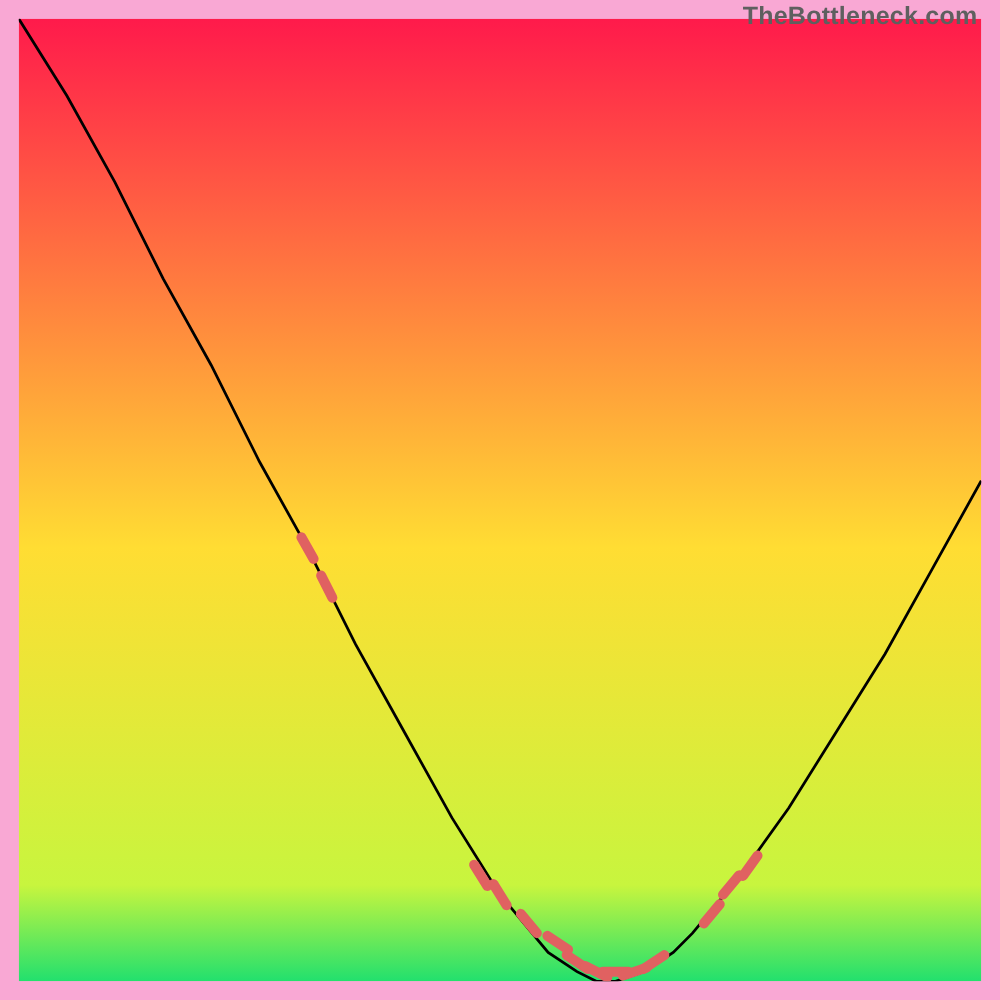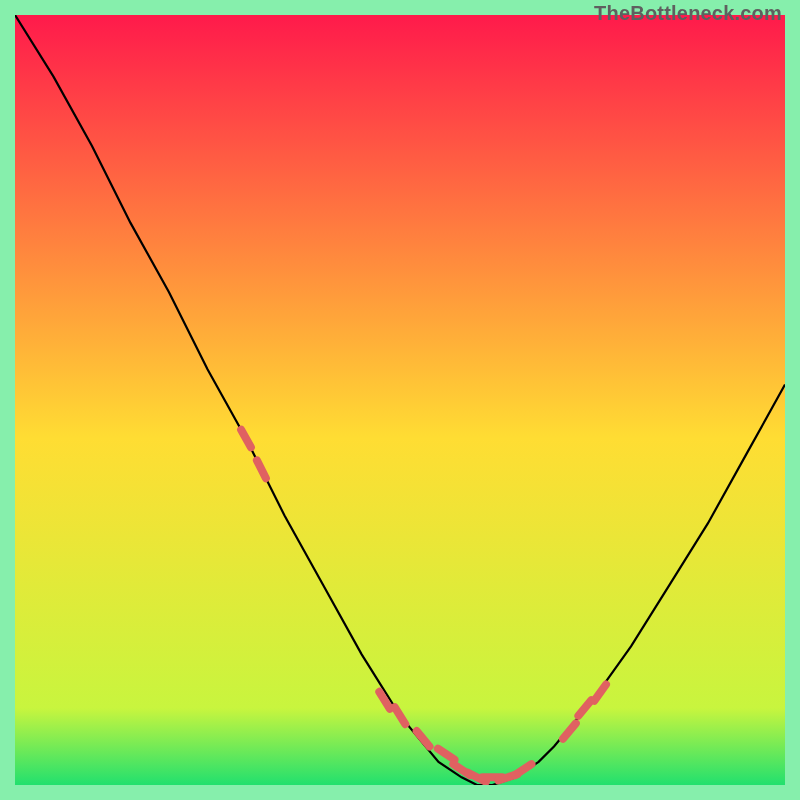--- a/index.html
+++ b/index.html
@@ -7,21 +7,21 @@
     padding: 0;
     width: 800px;
     height: 800px;
     background: #000;
     overflow: hidden;
   }
   .frame {
     position: relative;
     width: 800px;
     height: 800px;
-    background: #86efac;
+    background: #f9a8d4;
   }
   .plot-area {
     position: absolute;
     left: 15px;
     top: 15px;
     width: 770px;
     height: 770px;
   }
   .watermark {
     position: absolute;

